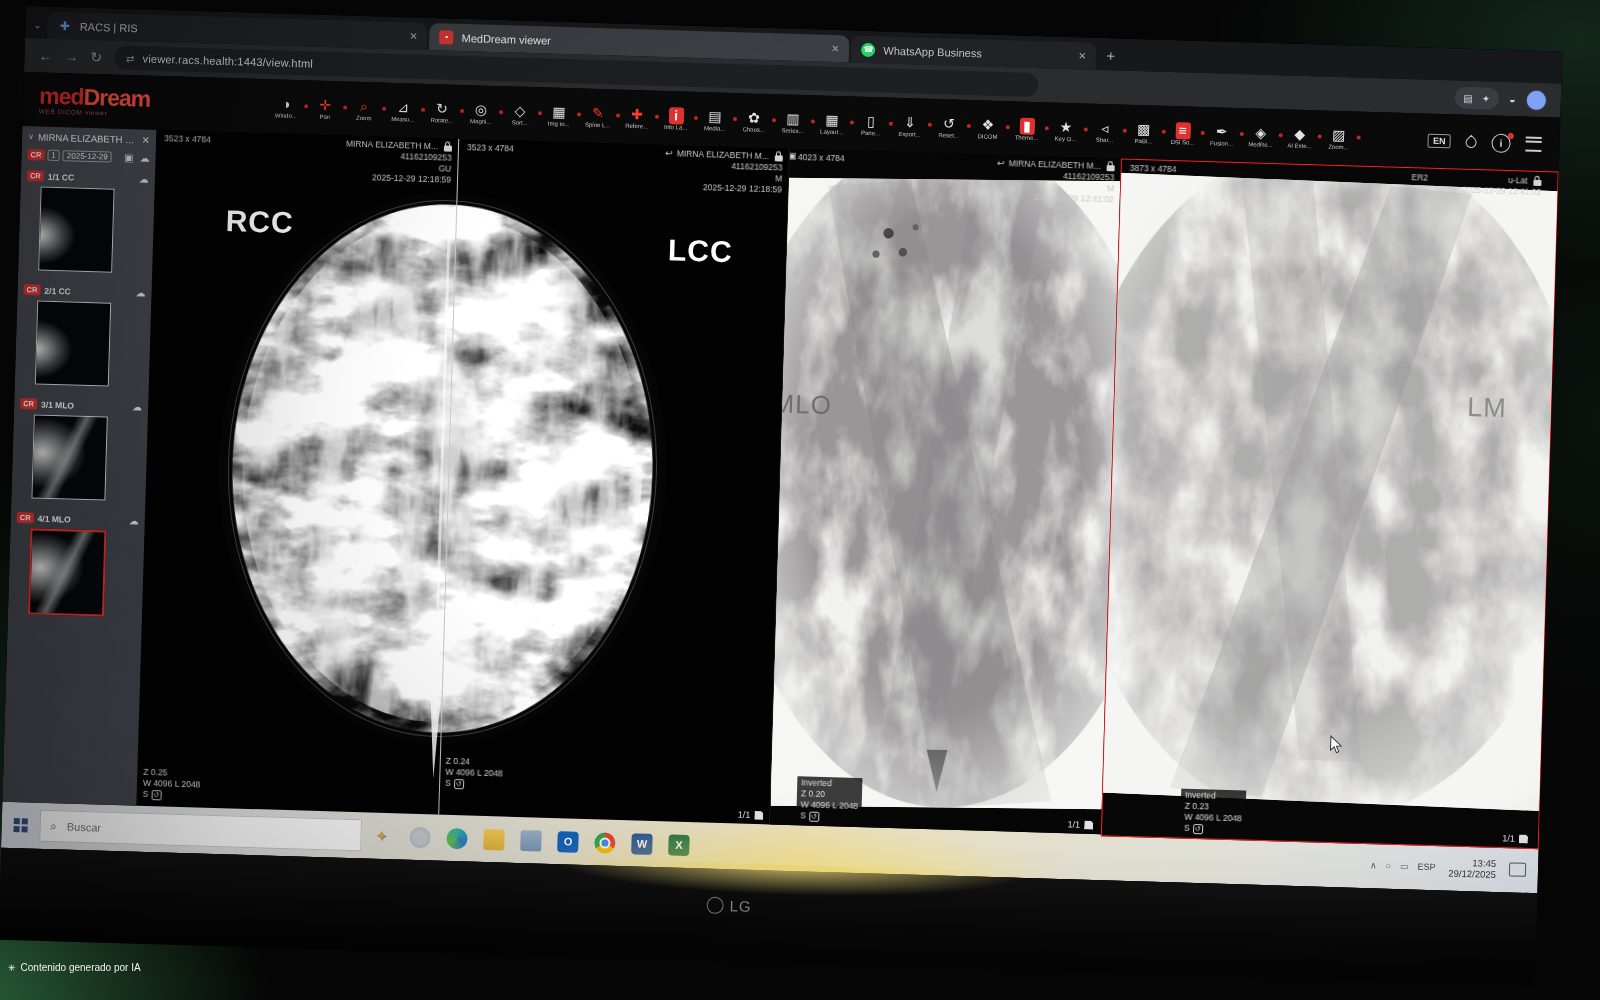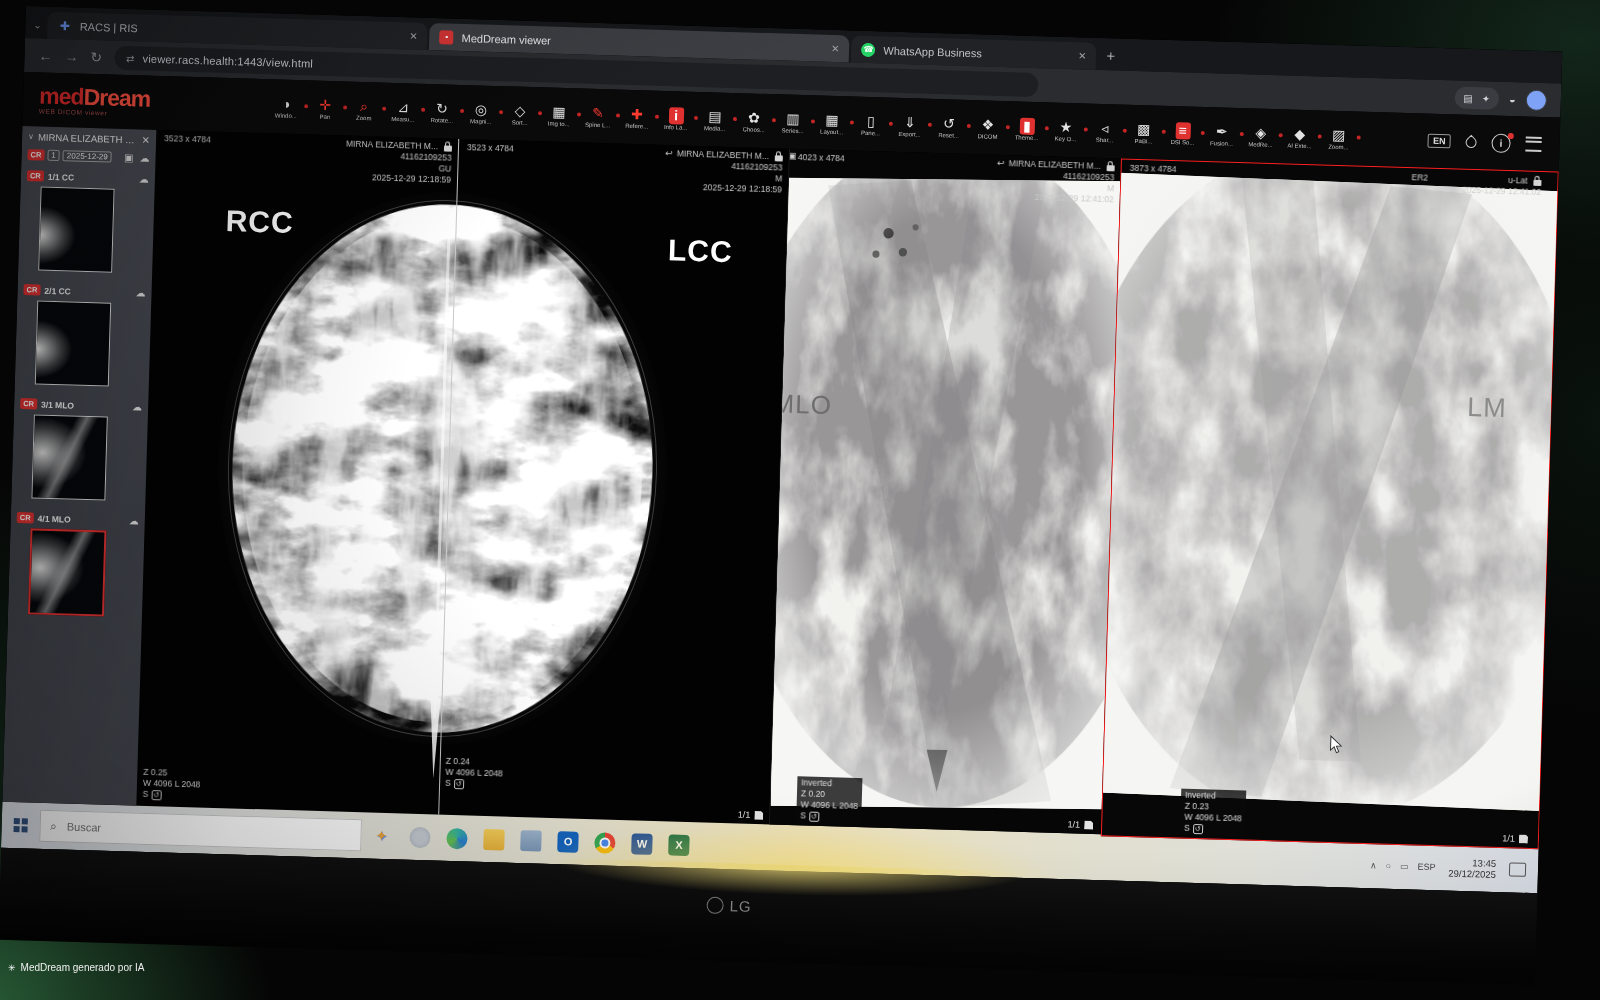--- a/index.html
+++ b/index.html
@@ -659,15 +659,15 @@
       <div class="lg-logo">
         <span class="lg-circle"></span>
         <span>LG</span>
       </div>
     </div>
     <div class="glare"></div>
   </div>
 
   <div class="watermark">
     <span class="wm-ico">✳</span>
-    <span>MedDream generado por IA</span>
+    <span>Contenido generado por IA</span>
   </div>
 </div>
 
 </body></html>

